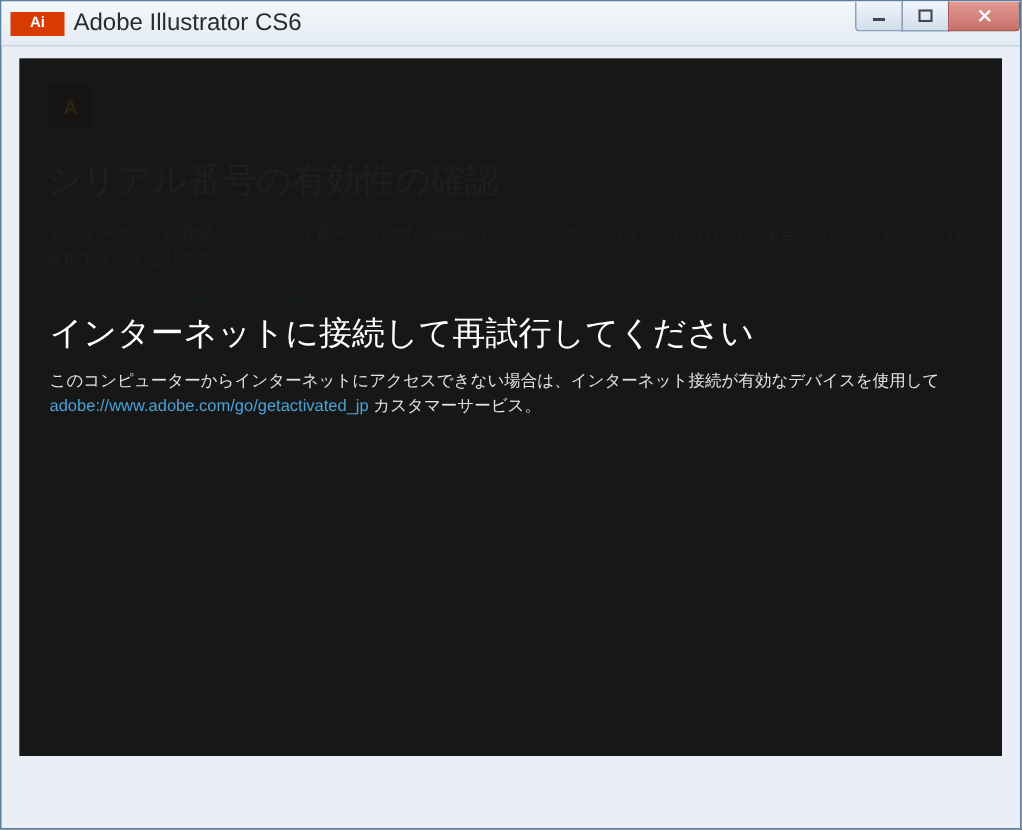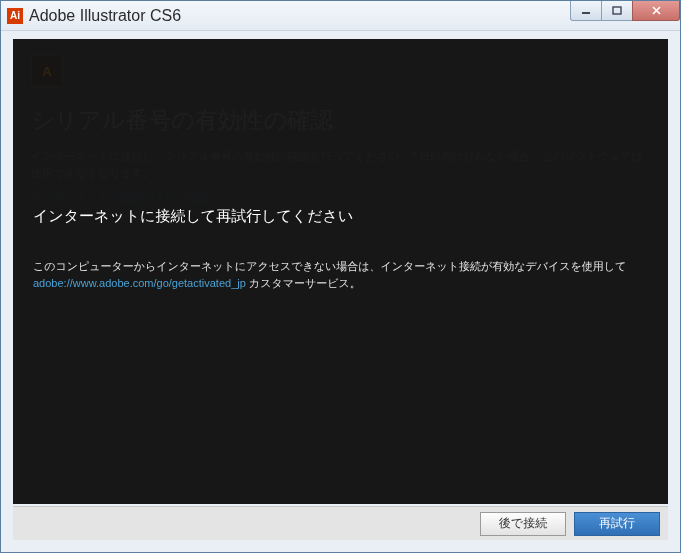--- a/index.html
+++ b/index.html
@@ -20,21 +20,21 @@
   .titlebar {
     height: 30px;
     background: linear-gradient(#f3f7fb,#e4ebf3);
     border-bottom: 1px solid #c9d4e0;
     display: flex;
     align-items: center;
     padding: 0 0 0 6px;
     position: relative;
   }
   .app-icon {
-    width: 16px;
+    width: 36px;
     height: 16px;
     background: #d83b01;
     color: #fff;
     font-size: 10px;
     font-weight: bold;
     display: flex;
     align-items: center;
     justify-content: center;
     margin-right: 6px;
   }
@@ -112,24 +112,24 @@
     margin-top: 10px;
   }
   .overlay {
     position: absolute;
     inset: 0;
     background: rgba(20,20,20,0.78);
     padding: 168px 20px 20px 20px;
     color: #e8e8e8;
   }
   .ov-heading {
-    font-size: 15px;
+    font-size: 22px;
     color: #fff;
     font-weight: normal;
-    margin-bottom: 32px;
+    margin-bottom: 9px;
   }
   .ov-text {
     font-size: 11px;
     line-height: 1.55;
     color: #e5e5e5;
     margin-bottom: 14px;
   }
   .ov-text a {
     color: #4aa3d6;
     text-decoration: none;
@@ -200,18 +200,14 @@
     </div>
 
     <div class="overlay">
       <div class="ov-heading">インターネットに接続して再試行してください</div>
       <div class="ov-text">
         <span>このコンピューターからインターネットにアクセスできない場合は、インターネット接続が有効なデバイスを使用して </span><a href="#">adobe://www.adobe.com/go/getactivated_jp</a><span> カスタマーサービス。</span>
       </div>
     </div>
   </div>
 
-  <div class="footer">
-    <div class="btn">後で接続</div>
-    <div class="btn primary">再試行</div>
-  </div>
 
 </div>
 
 </body></html>

